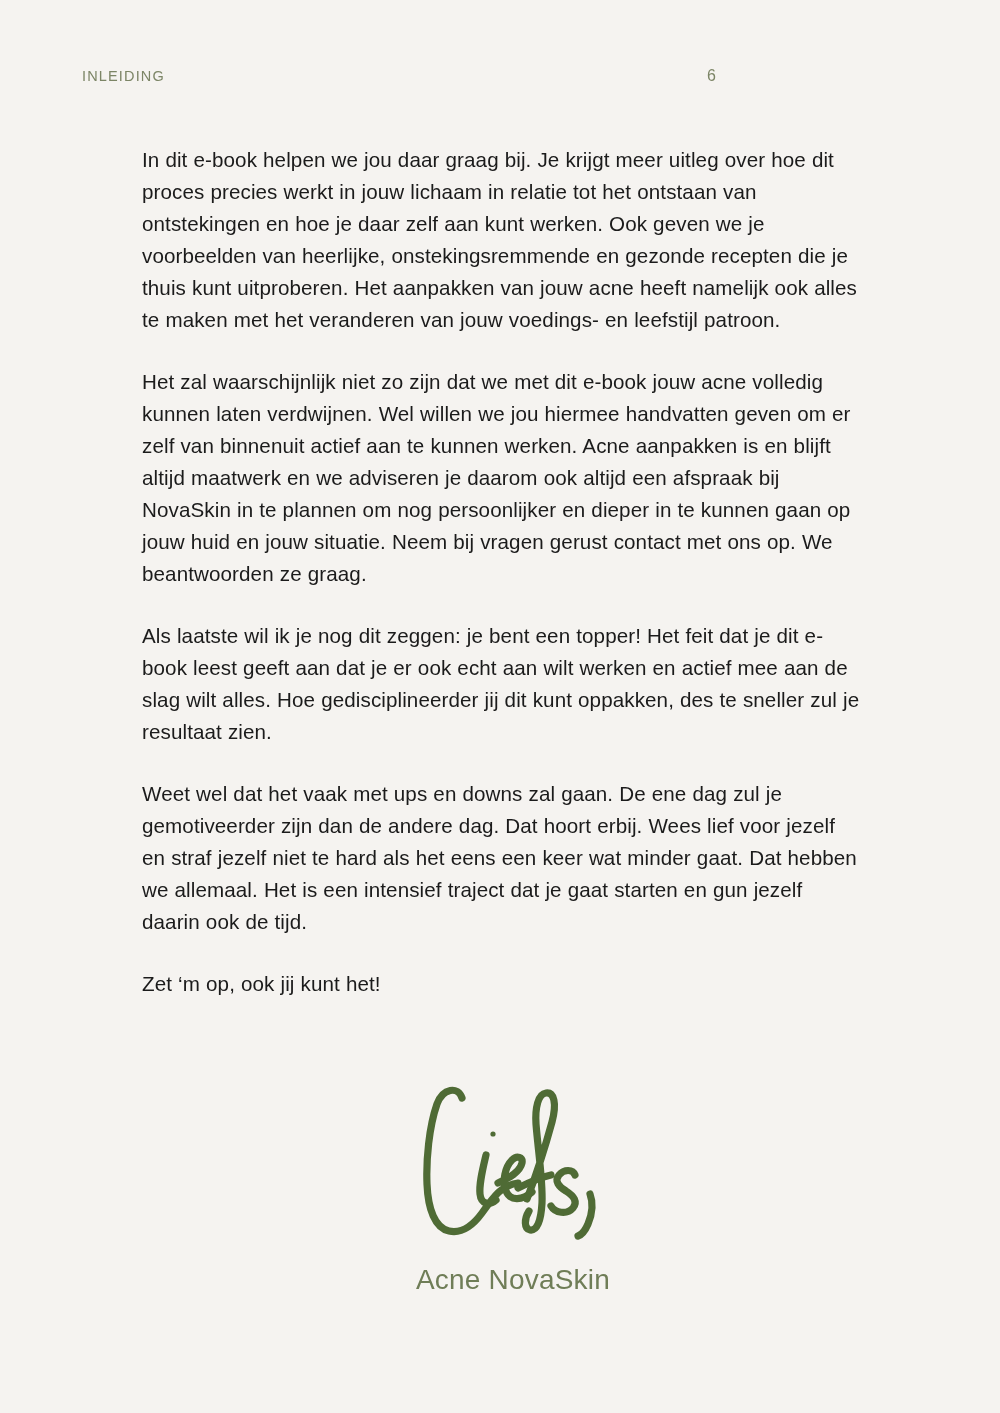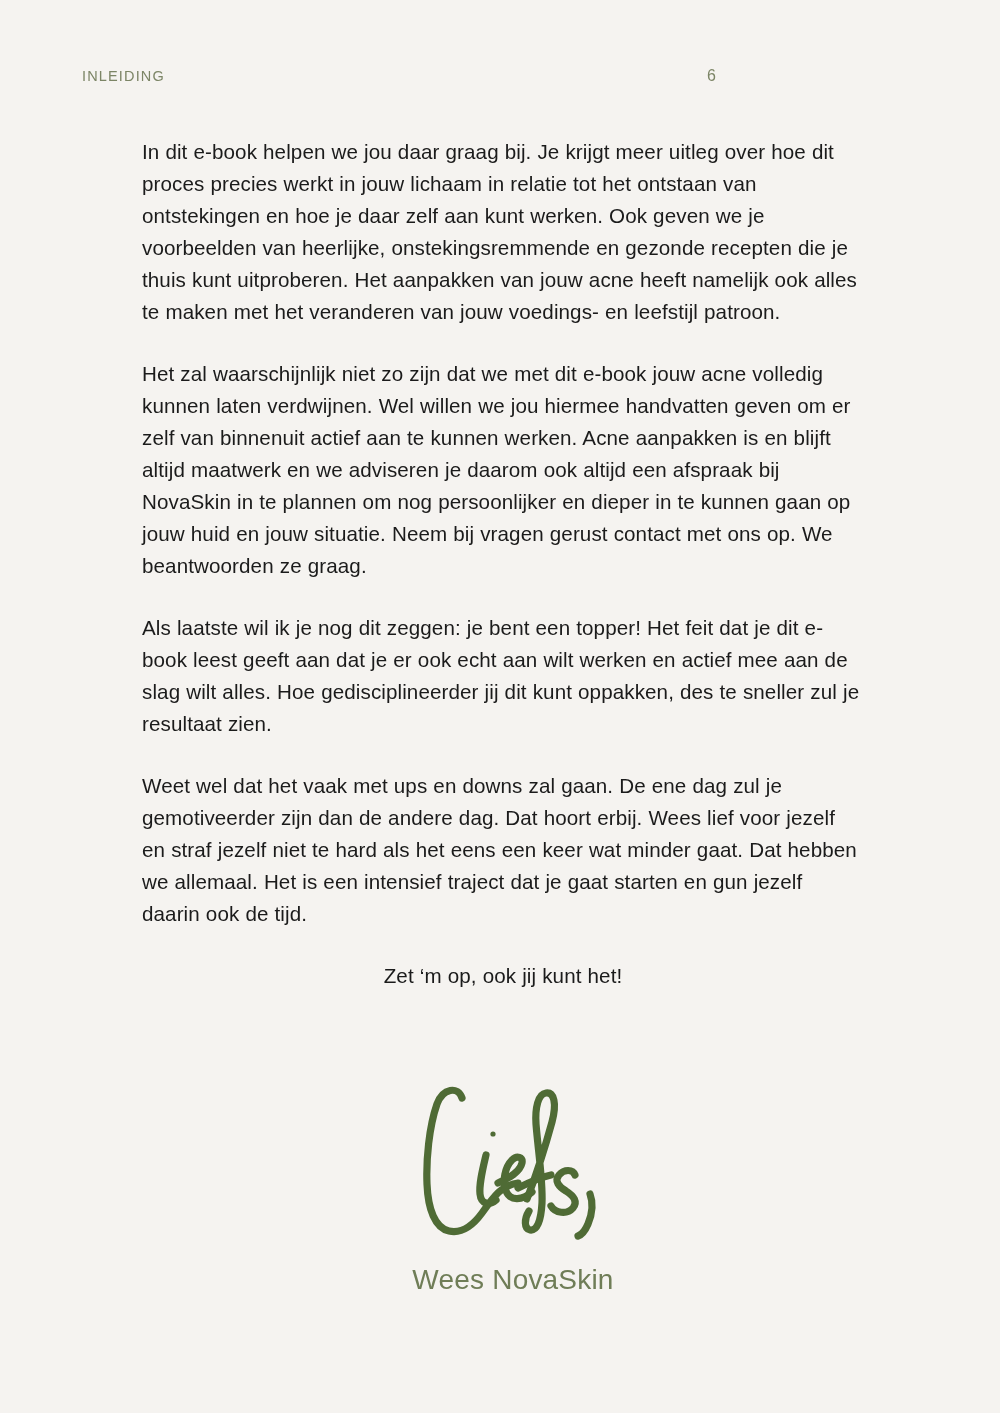--- a/index.html
+++ b/index.html
@@ -49,40 +49,39 @@
     font-family: "Liberation Sans", sans-serif;
     font-size: 16px;
     color: #7c8566;
     font-weight: 400;
     line-height: 1;
   }
 
   
   .content {
     position: absolute;
-    top: 136px;
+    top: 144px;
     left: 142px;
     width: 722px;
   }
 
   .para {
     font-family: "Liberation Sans", sans-serif;
     font-size: 20.6px;
     line-height: 32px;
     color: #1b1b1b;
     margin: 0 0 30px 0;
     font-weight: 400;
     letter-spacing: 0.1px;
     text-align: left;
     word-spacing: 0.2px;
   }
 
   .para:last-child {
     margin-bottom: 0;
-    text-align: center;
   }
 
   .para-closing {
     margin-bottom: 0;
   }
 
   
   .signature-block {
     position: absolute;
     top: 1078px;
@@ -161,16 +160,16 @@
         <path d="M181 97 C 179 91, 170 91, 165 97
                  C 160 103, 165 109, 172 113
                  C 180 118, 184 124, 179 130
                  C 173 137, 161 135, 157 128"></path>
 
         <path d="M196 116 C 199 124, 199 134, 194 146
                  C 191 153, 187 157, 184 158"></path>
       </g>
     </svg>
 
-    <div class="signature-name">Wees NovaSkin</div>
+    <div class="signature-name">Acne NovaSkin</div>
   </div>
 
 </div>
 
 </body></html>

